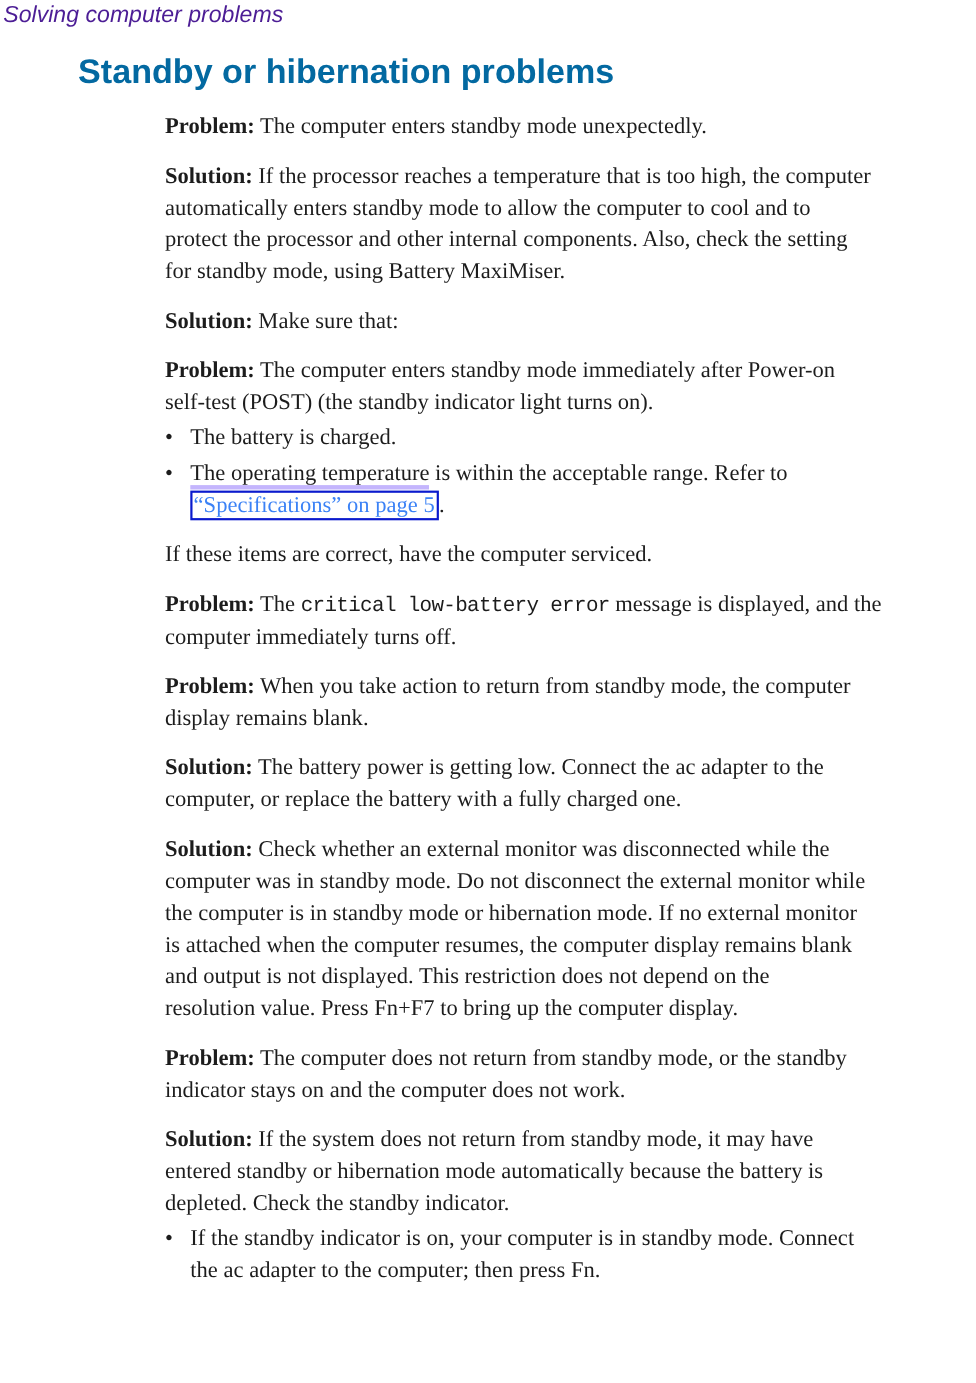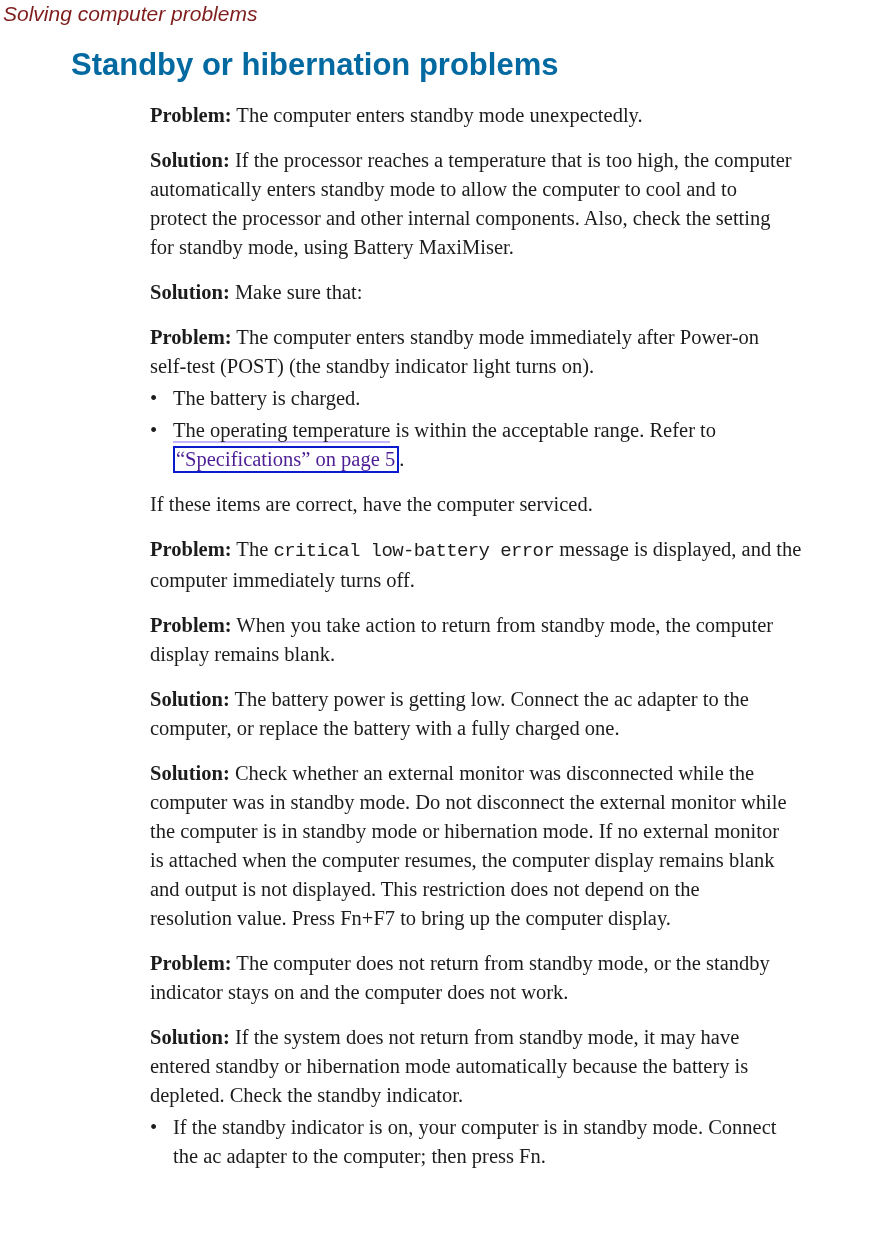--- a/index.html
+++ b/index.html
@@ -10,21 +10,21 @@
     font-family: "Liberation Serif", serif;
     font-size: 20.5px;
     position: relative;
     overflow: hidden;
   }
   .runhead {
     position: absolute; left: 3px; top: 2px;
     font-family: "Liberation Sans", sans-serif;
     font-style: italic;
     font-size: 21px;
-    color: #7f1d1d;
+    color: #4c1d95;
   }
   .section-title {
     position: absolute; left: 71px; top: 47px;
     font-family: "Liberation Sans", sans-serif;
     font-weight: bold;
     font-size: 31px;
     color: #0369a1;
   }
   .doc-body {
     position: absolute; left: 150px; top: 101px;
@@ -36,25 +36,25 @@
   .doc-body > .para:first-child { margin-top: 0; }
   .bullet { margin-top: 3px; display: flex; }
   .bullet .marker { width: 23px; flex: none; }
   .bullet .btext { flex: 1; white-space: pre-wrap; }
   .seg-b { font-weight: bold; margin-top: 11px; }
   .seg-m {
     font-family: "Liberation Mono", "DejaVu Sans Mono", monospace;
     font-size: 19px;
     letter-spacing: -0.6px;
   }
-  .seg-u { border-bottom: 2px solid #c4b5fd; }
+  .seg-u { border-bottom: 4px solid #c4b5fd; }
   .seg-link {
     border: 2px solid var(--link-box, #0a1acd);
     padding: 0 2px 1px 1px;
-    color: #4c1d95;
+    color: #3b82f6;
     cursor: pointer;
   }
   .footer {
     position: absolute; left: 9px; top: 1288px;
     display: flex; align-items: baseline;
     white-space: pre;
   }
   .pageno { font-weight: bold; font-size: 21.5px; }
   .booktitle { font-size: 18.5px; margin-left: 33px; }
   .seg-sup { vertical-align: super; font-size: 11px; line-height: 0; }

